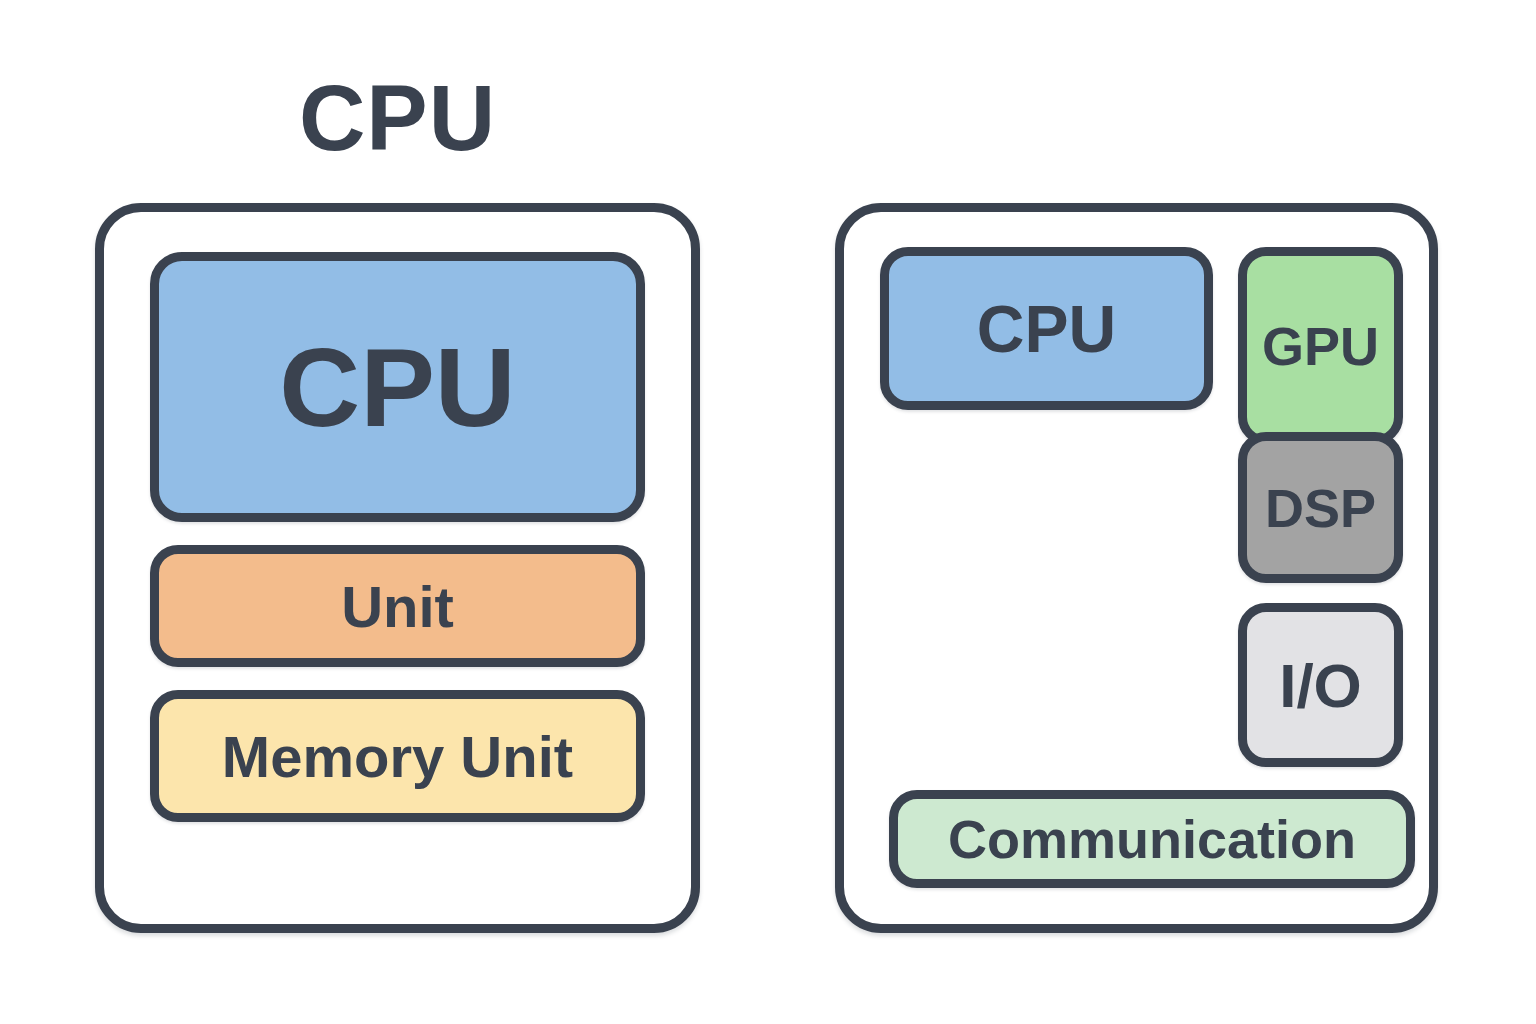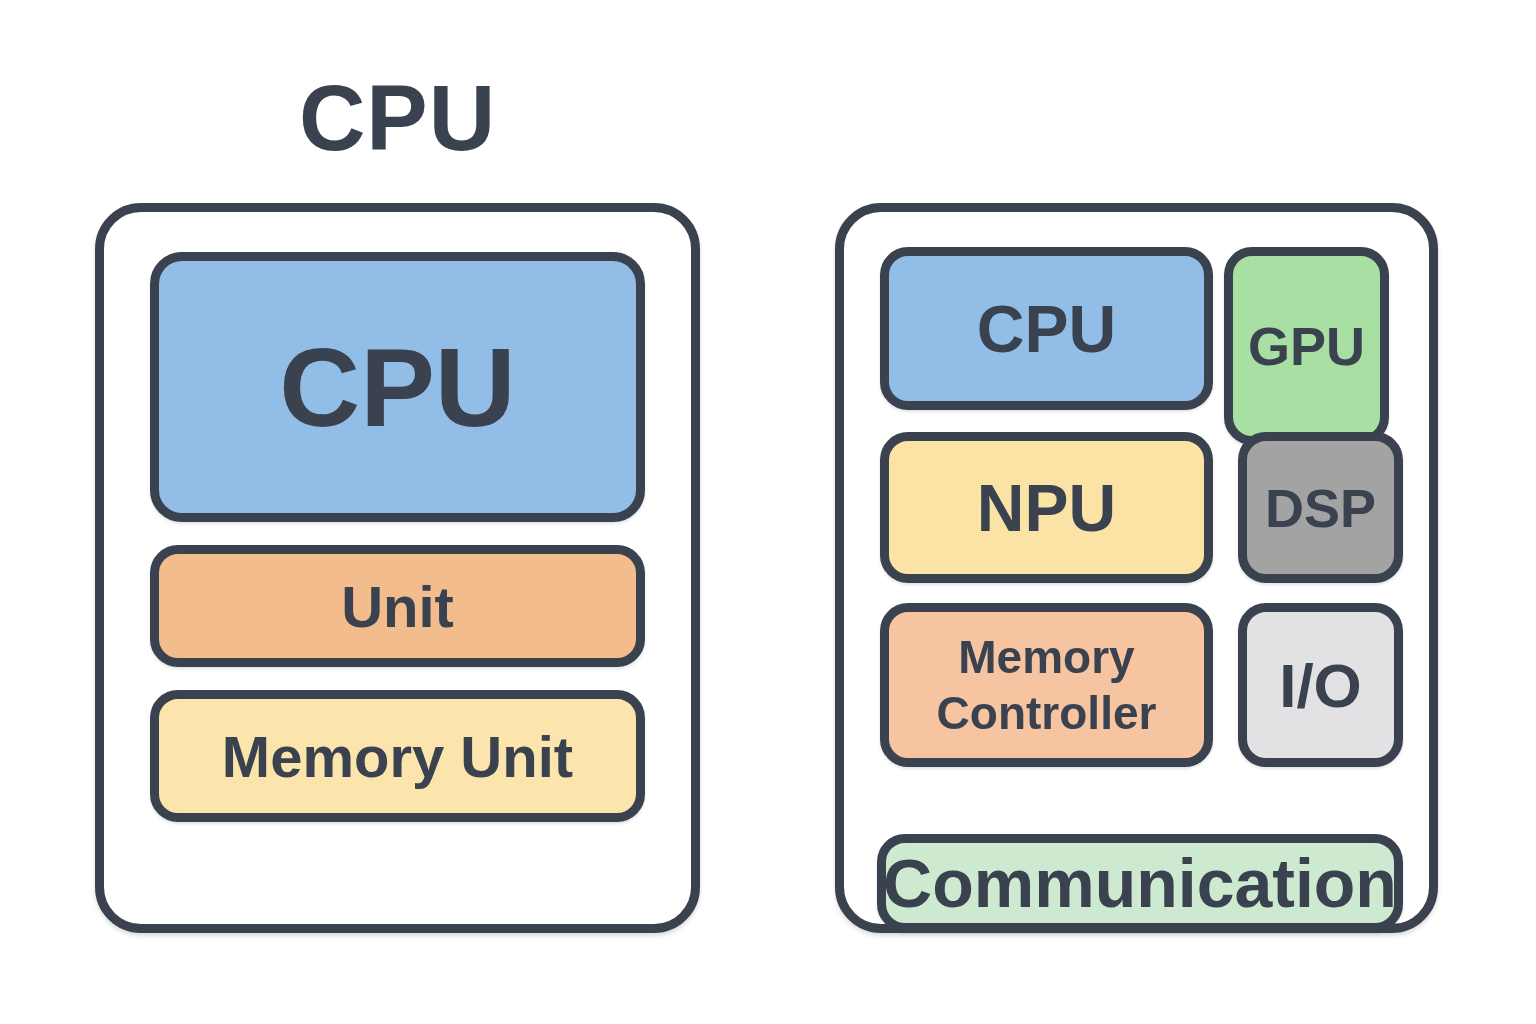--- a/index.html
+++ b/index.html
@@ -52,44 +52,42 @@
     padding: 0 10px;
   }
 
   
   .l-cpu   { left: 46px; top: 40px;  width: 495px; height: 270px; font-size: 112px; border-radius: 32px; }
   .l-cache { left: 46px; top: 333px; width: 495px; height: 122px; font-size: 58px; }
   .l-ctrl  { left: 46px; top: 478px; width: 495px; height: 132px; font-size: 58px; }
 
   
   .r-cpu  { left: 36px;  top: 35px;  width: 333px; height: 163px; font-size: 66px; }
-  .r-gpu  { left: 380px; top: 35px;  width: 165px; height: 198px; font-size: 54px; }
+  .r-gpu  { left: 394px; top: 35px;  width: 165px; height: 198px; font-size: 54px; }
   .r-npu  { left: 36px;  top: 220px; width: 333px; height: 151px; font-size: 66px; }
   .r-dsp  { left: 394px; top: 220px; width: 165px; height: 151px; font-size: 54px; }
   .r-mem  { left: 36px;  top: 391px; width: 333px; height: 164px; font-size: 46px; line-height: 1.22; }
   .r-io   { left: 394px; top: 391px; width: 165px; height: 164px; font-size: 62px; }
-  .r-comm { left: 33px;  top: 578px; width: 526px; height: 98px;  font-size: 68px; margin-top: 44px; }
+  .r-comm { left: 45px;  top: 578px; width: 526px; height: 98px;  font-size: 54px; }
 </style>
 </head>
 <body>
 
 <div class="stage">
 
   <div class="panel-title title-left">CPU</div>
 
 
   <div class="chip chip-left">
     <div class="box l-cpu" style="background-color: rgb(146, 189, 230);">CPU</div>
     <div class="box l-cache" style="background-color: rgb(243, 188, 140);">Unit</div>
     <div class="box l-ctrl" style="background-color: rgb(252, 229, 172);">Memory Unit</div>
   </div>
 
   <div class="chip chip-right">
     <div class="box r-cpu" style="background-color: rgb(146, 189, 230);">CPU</div>
     <div class="box r-gpu" style="background-color: rgb(168, 223, 162);">GPU</div>
-    <div class="box r-npu" style="background-color: rgb(251, 227, 165);">NPU</div>
     <div class="box r-dsp" style="background-color: #a3a3a3;">DSP</div>
-    <div class="box r-mem" style="background-color: rgb(246, 196, 160);">Memory Controller</div>
     <div class="box r-io" style="background-color: rgb(226, 226, 229);">I/O</div>
     <div class="box r-comm" style="background-color: rgb(205, 233, 208);">Communication</div>
   </div>
 
 </div>
 
 </body></html>

